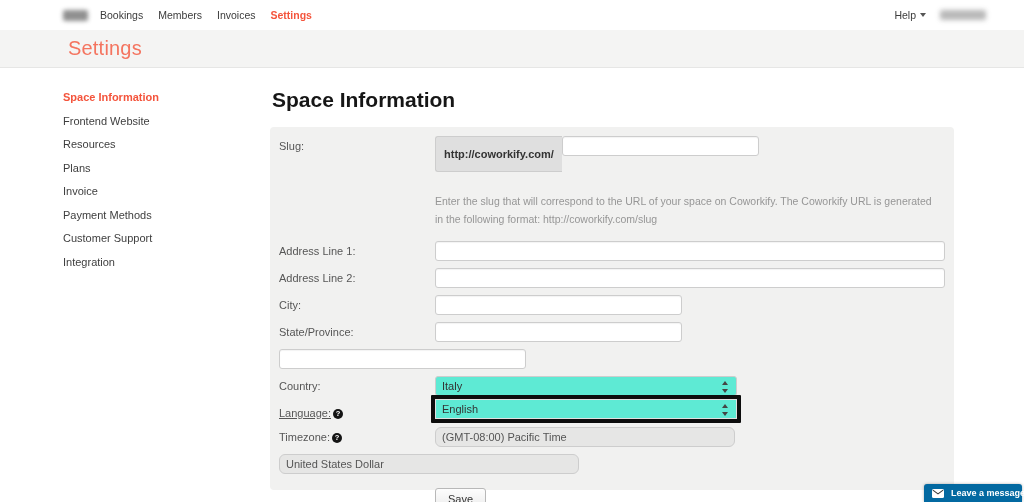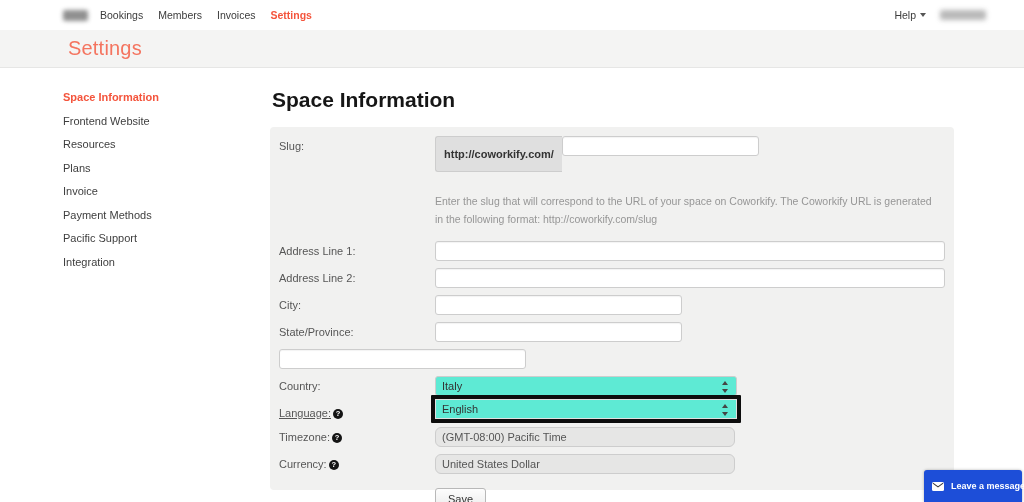--- a/index.html
+++ b/index.html
@@ -72,21 +72,21 @@
   .row-language { margin-bottom:4px; margin-top:-2px; }
 
   .ro-field { width:300px; height:20px; background:#e6e6e5; border:1px solid #cdcdcd; border-radius:6px;
               font-size:11px; color:#555; line-height:18px; padding:0 6px; }
 
   .save-btn { margin-top:7px; height:21px; padding:0 12px; font-size:11px; color:#333;
               background:linear-gradient(#fdfdfd,#ececec); border:1px solid #b8b8b8; border-radius:3px;
               font-family:"Liberation Sans", sans-serif; cursor:pointer; }
 
   
-  .chat-widget { position:absolute; right:2px; bottom:0; width:98px; height:32px; background:#1d4ed8;
+  .chat-widget { position:absolute; right:2px; bottom:0; width:98px; height:18px; background:#0369a1;
                  border-radius:3px 3px 0 0; display:flex; align-items:center; padding:0 8px; cursor:pointer;
                  box-shadow:0 0 3px rgba(0,0,0,.3); }
   .chat-widget .env { width:12px; height:9px; margin-right:7px; flex:none; }
   .chat-label { font-size:9px; font-weight:bold; color:#fff; white-space:nowrap; }
 </style>
 </head>
 <body>
 
 <div class="navbar">
   <div class="nav-left">
@@ -109,21 +109,21 @@
   <div class="page-title">Settings</div>
 </div>
 
 <div class="sidebar">
   <div class="side-item active">Space Information</div>
   <div class="side-item">Frontend Website</div>
   <div class="side-item">Resources</div>
   <div class="side-item">Plans</div>
   <div class="side-item">Invoice</div>
   <div class="side-item">Payment Methods</div>
-  <div class="side-item">Pacific Support</div>
+  <div class="side-item">Customer Support</div>
   <div class="side-item">Integration</div>
 </div>
 
 <div class="main-heading">Space Information</div>
 
 <div class="panel">
 
 
   <div class="row" style="margin-bottom:0;">
     <div class="lbl">Slug:</div>
@@ -197,23 +197,20 @@
   <div class="row">
     <div class="lbl">
       <span>Timezone:</span><span class="qicon">?</span>
     </div>
     <div class="ctl">
       <div class="ro-field">(GMT-08:00) Pacific Time</div>
     </div>
   </div>
 
   <div class="row">
-    <div class="lbl">
-      <span>Currency:</span><span class="qicon">?</span>
-    </div>
     <div class="ctl">
       <div class="ro-field">United States Dollar</div>
     </div>
   </div>
 
   <div class="row">
     <div class="lbl"></div>
     <div class="ctl">
       <button class="save-btn">Save</button>
     </div>

